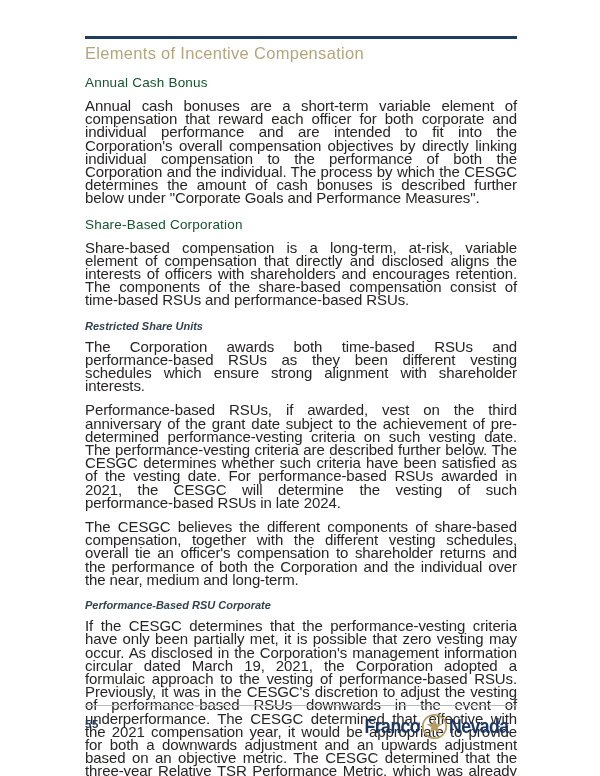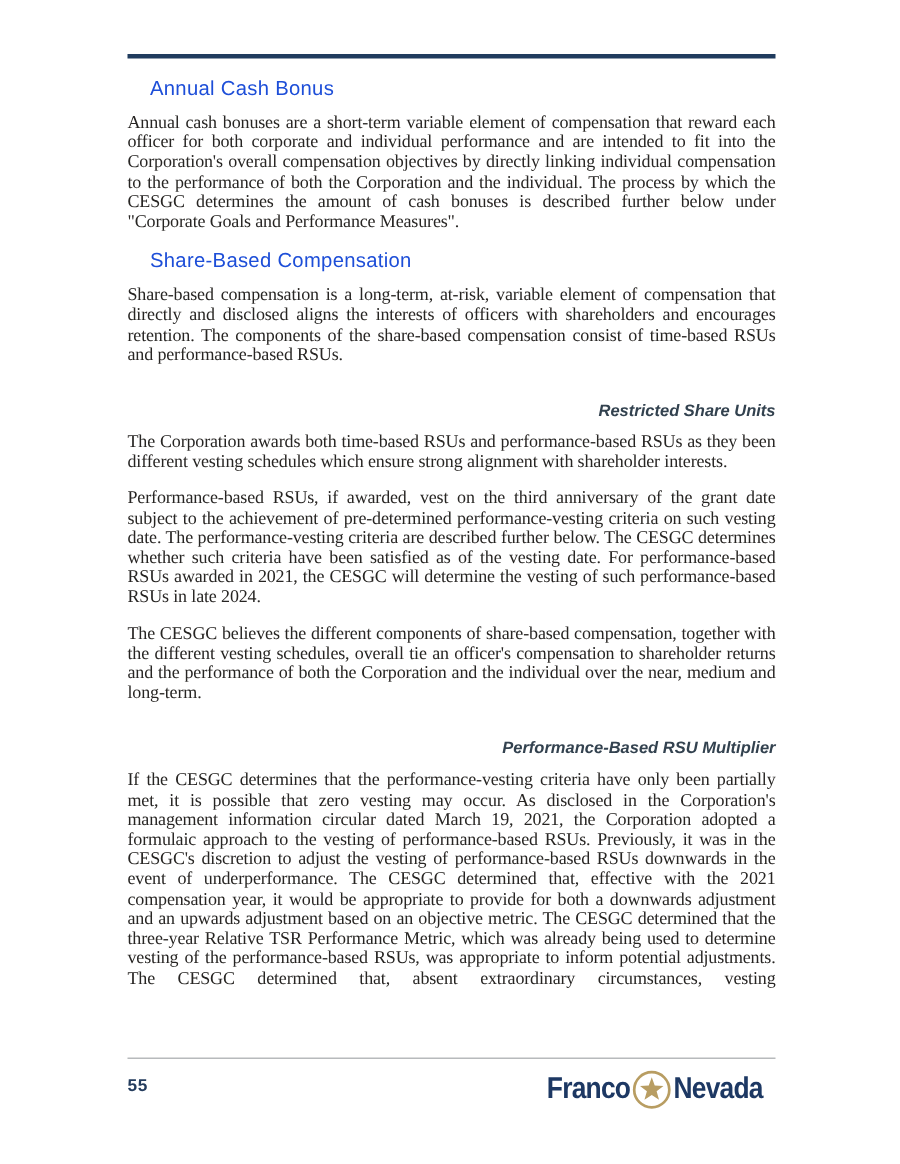--- a/index.html
+++ b/index.html
@@ -15,32 +15,31 @@
     position: absolute; left: 85px; top: 36px; width: 432px;
   }
   .top-rule {
     height: 3px; background: #203c5e; margin: 0 0 5px 0;
   }
   .doc-title {
     font-size: 16.5px; font-weight: 400; color: #b4a57d;
     letter-spacing: 0.3px; margin: 2px 0 7px 0; line-height: 19px;
   }
   .sec-heading {
-    font-size: 13.5px; font-weight: 400; color: #1d4ed8;
-    letter-spacing: 0.2px; margin: 12px 0 8px 15px; line-height: 16px;
+    font-size: 13.5px; font-weight: 400; color: #14532d;
+    letter-spacing: 0.2px; margin: 12px 0 8px 0; line-height: 16px;
   }
   .sub-heading {
     font-size: 11px; font-style: italic; font-weight: 700; color: #33424f;
-    margin: 25px 0 7px 0; line-height: 13px; text-align: right;
+    margin: 13px 0 7px 0; line-height: 13px;
   }
   p.body-par {
-    font-size: 12px; line-height: 13.2px; color: #272523;
+    font-size: 15px; line-height: 13.2px; color: #272523;
     text-align: justify; letter-spacing: -0.1px;
     margin: 0 0 11px 0;
-    font-family: Liberation Serif, serif;
   }
   p.body-par.continued { text-align-last: justify; margin-bottom: 0; }
 
   .footer-divider {
     position: absolute; left: 85px; right: 83px; top: 705px;
     height: 1px; background: #b7babc;
   }
   .page-number {
     position: absolute; left: 85px; top: 718px;
     font-size: 11.5px; font-weight: 700; color: #243c5d; letter-spacing: 0.5px;
@@ -60,39 +59,40 @@
 </style>
 </head>
 <body>
 
 <div class="page">
 
   <div class="content">
 
     <div class="top-rule"></div>
 
+    <h1 class="doc-title">Elements of Incentive Compensation</h1>
 
     <h2 class="sec-heading">Annual Cash Bonus</h2>
 
     <p class="body-par">Annual cash bonuses are a short-term variable element of compensation that reward each officer for both corporate and individual performance and are intended to fit into the Corporation's overall compensation objectives by directly linking individual compensation to the performance of both the Corporation and the individual. The process by which the CESGC determines the amount of cash bonuses is described further below under "Corporate Goals and Performance Measures".</p>
 
-    <h2 class="sec-heading">Share-Based Compensation</h2>
+    <h2 class="sec-heading">Share-Based Corporation</h2>
 
     <p class="body-par">Share-based compensation is a long-term, at-risk, variable element of compensation that directly and disclosed aligns the interests of officers with shareholders and encourages retention. The components of the share-based compensation consist of time-based RSUs and performance-based RSUs.</p>
 
     <h3 class="sub-heading">Restricted Share Units</h3>
 
     <p class="body-par">The Corporation awards both time-based RSUs and performance-based RSUs as they been different vesting schedules which ensure strong alignment with shareholder interests.</p>
 
 
     <p class="body-par">Performance-based RSUs, if awarded, vest on the third anniversary of the grant date subject to the achievement of pre-determined performance-vesting criteria on such vesting date. The performance-vesting criteria are described further below. The CESGC determines whether such criteria have been satisfied as of the vesting date. For performance-based RSUs awarded in 2021, the CESGC will determine the vesting of such performance-based RSUs in late 2024.</p>
 
     <p class="body-par">The CESGC believes the different components of share-based compensation, together with the different vesting schedules, overall tie an officer's compensation to shareholder returns and the performance of both the Corporation and the individual over the near, medium and long-term.</p>
 
-    <h3 class="sub-heading">Performance-Based RSU Multiplier</h3>
+    <h3 class="sub-heading">Performance-Based RSU Corporate</h3>
 
     <p class="body-par continued">If the CESGC determines that the performance-vesting criteria have only been partially met, it is possible that zero vesting may occur. As disclosed in the Corporation's management information circular dated March 19, 2021, the Corporation adopted a formulaic approach to the vesting of performance-based RSUs. Previously, it was in the CESGC's discretion to adjust the vesting of performance-based RSUs downwards in the event of underperformance. The CESGC determined that, effective with the 2021 compensation year, it would be appropriate to provide for both a downwards adjustment and an upwards adjustment based on an objective metric. The CESGC determined that the three-year Relative TSR Performance Metric, which was already being used to determine vesting of the performance-based RSUs, was appropriate to inform potential adjustments. The CESGC determined that, absent extraordinary circumstances, vesting</p>
 
   </div>
 
   <div class="footer-divider"></div>
 
   <div class="page-number">55</div>
 
   <div class="logo">

